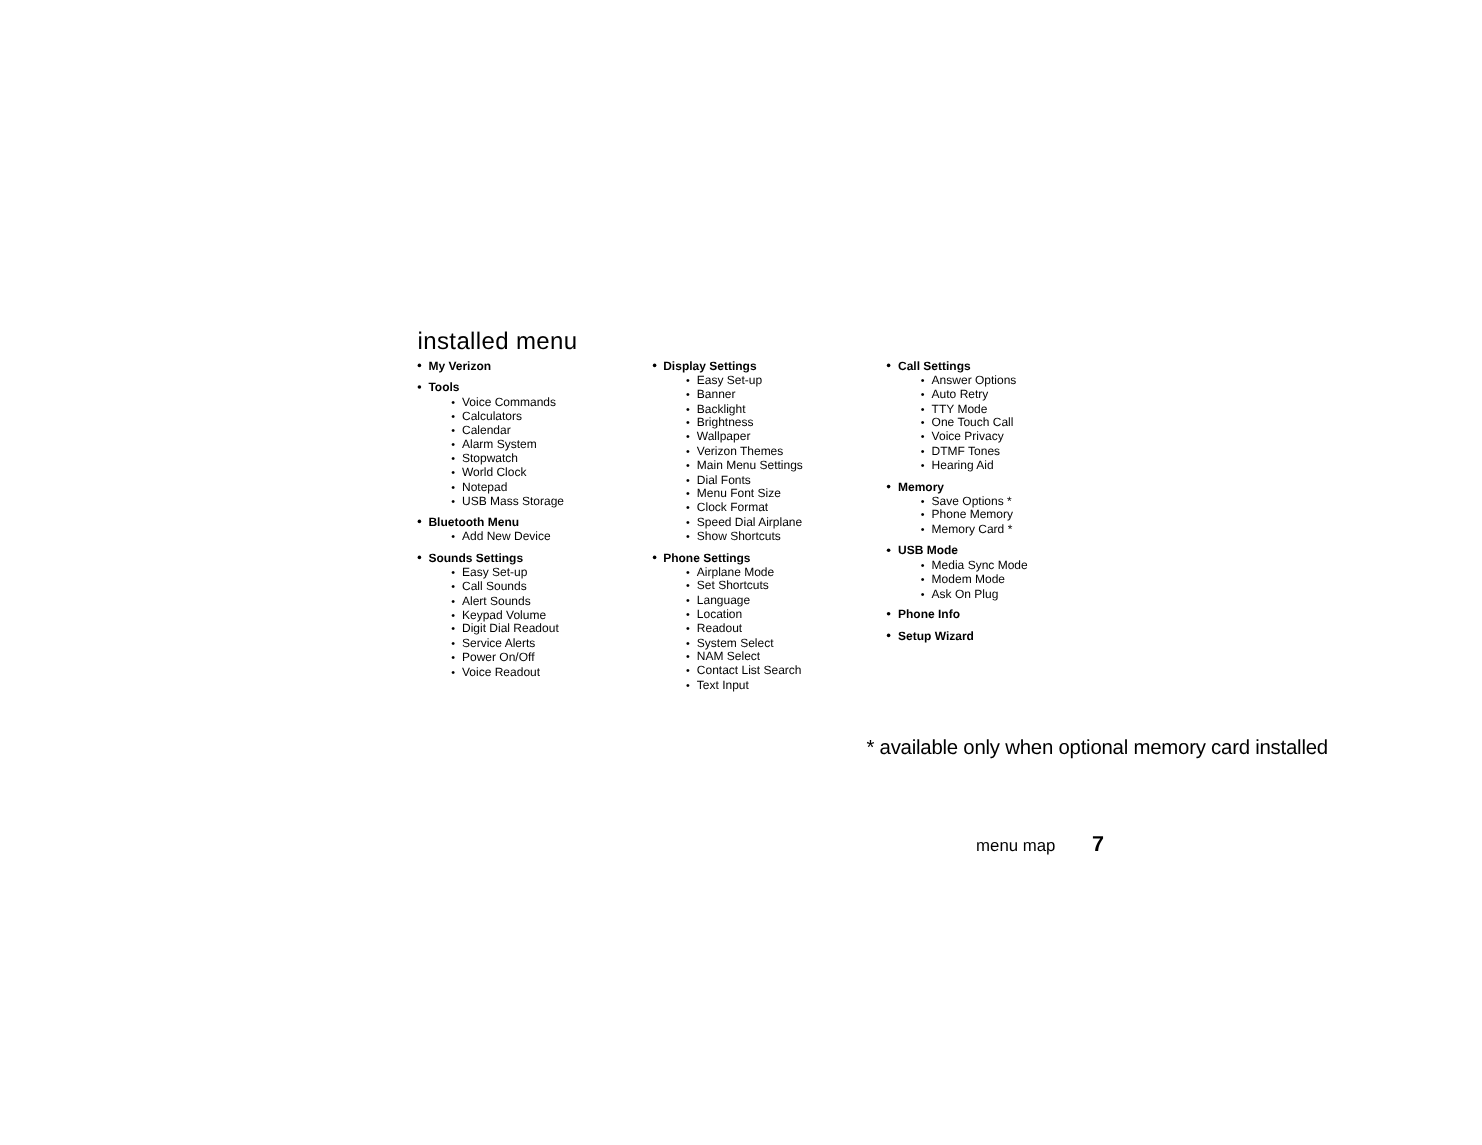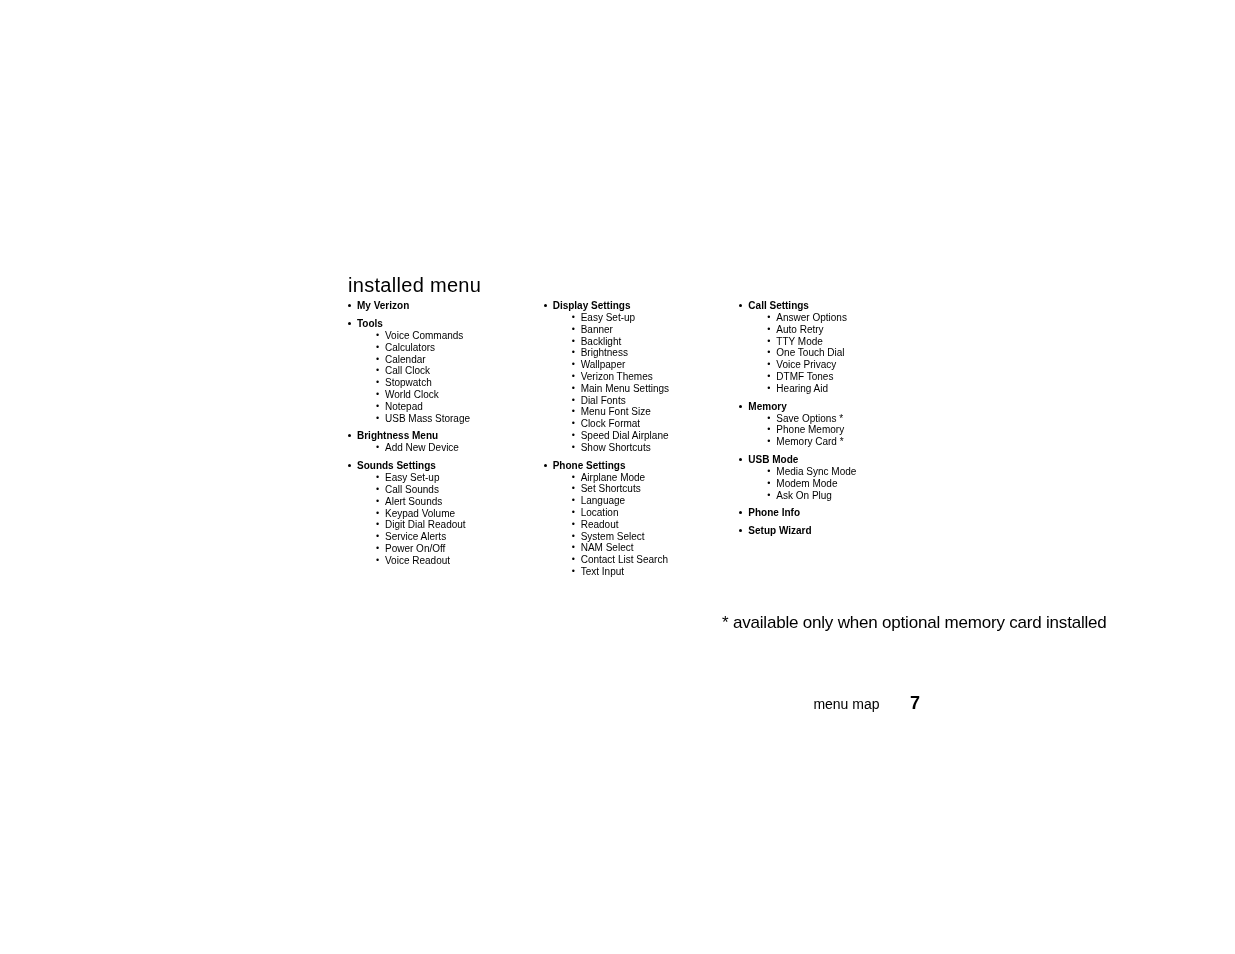--- a/index.html
+++ b/index.html
@@ -121,32 +121,32 @@
       <div class="gap"></div>
       <div class="section">
         <div class="section-header">
           <span class="dot"></span>
           <span class="label">Tools</span>
         </div>
         <ul class="sub-list">
           <li>Voice Commands</li>
           <li>Calculators</li>
           <li>Calendar</li>
-          <li>Call Clock</li>
+          <li>Alarm System</li>
           <li>Stopwatch</li>
           <li>World Clock</li>
           <li>Notepad</li>
           <li>USB Mass Storage</li>
         </ul>
       </div>
       <div class="gap"></div>
       <div class="section">
         <div class="section-header">
           <span class="dot"></span>
-          <span class="label">Brightness Menu</span>
+          <span class="label">Bluetooth Menu</span>
         </div>
         <ul class="sub-list">
           <li>Add New Device</li>
         </ul>
       </div>
       <div class="gap"></div>
       <div class="section">
         <div class="section-header">
           <span class="dot"></span>
           <span class="label">Sounds Settings</span>
@@ -206,21 +206,21 @@
   <div class="col" id="col-2">
       <div class="section">
         <div class="section-header">
           <span class="dot"></span>
           <span class="label">Call Settings</span>
         </div>
         <ul class="sub-list">
           <li>Answer Options</li>
           <li>Auto Retry</li>
           <li>TTY Mode</li>
-          <li>One Touch Dial</li>
+          <li>One Touch Call</li>
           <li>Voice Privacy</li>
           <li>DTMF Tones</li>
           <li>Hearing Aid</li>
         </ul>
       </div>
       <div class="gap"></div>
       <div class="section">
         <div class="section-header">
           <span class="dot"></span>
           <span class="label">Memory</span>

